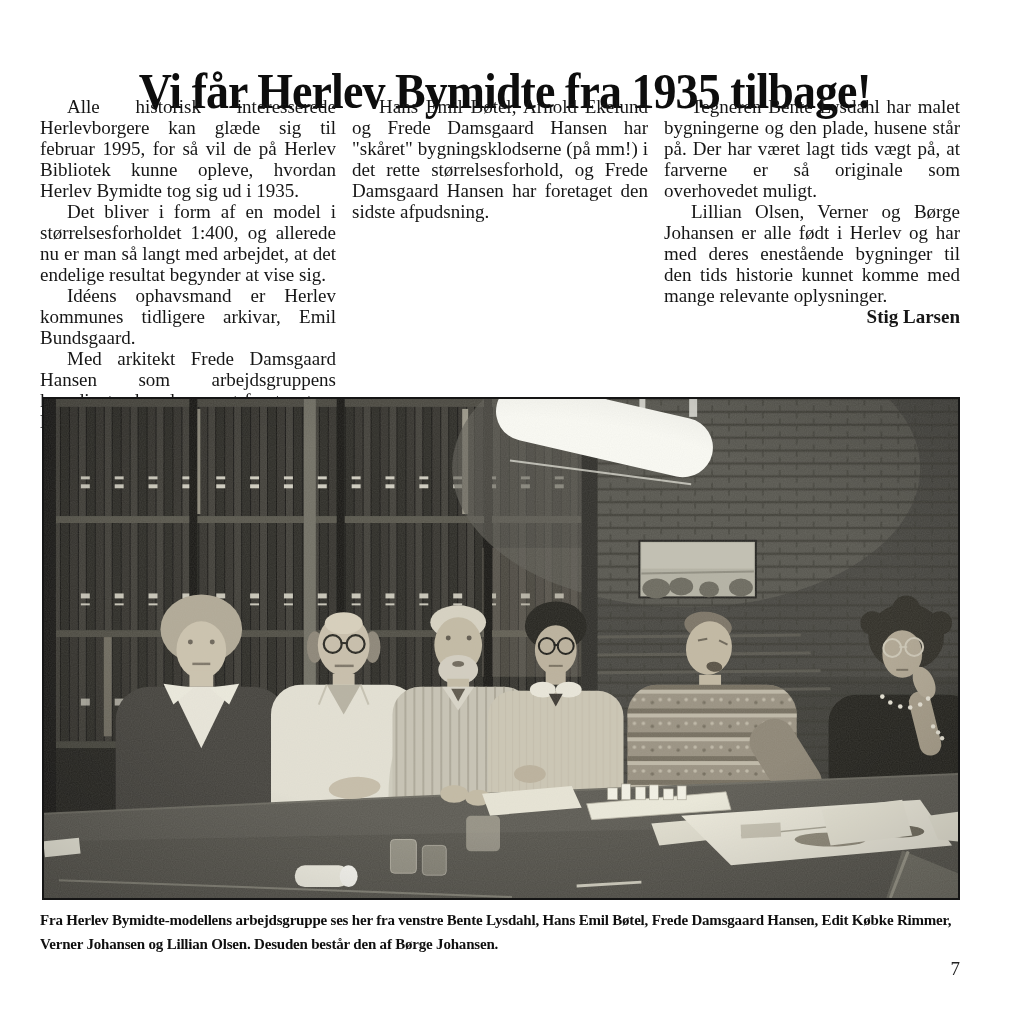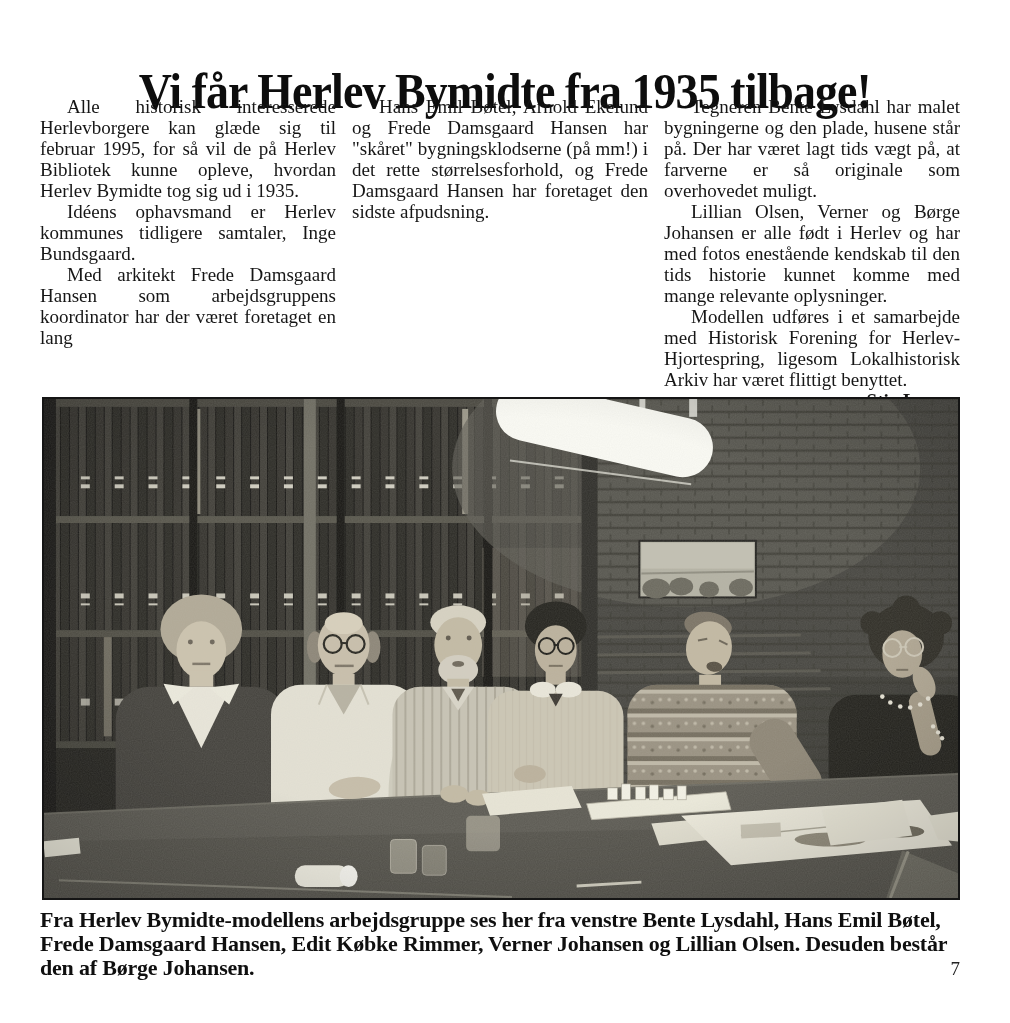--- a/index.html
+++ b/index.html
@@ -18,50 +18,50 @@
   .col p{margin:0;}
   .col p.indent{text-indent:27px;}
   .byline{text-align:right;font-weight:bold;}
   .photo-frame{
     position:absolute;left:42px;top:397px;width:918px;height:503px;
     border:2px solid #151515;box-sizing:border-box;background:#2c2b27;
   }
   .photo-frame svg{display:block;width:100%;height:100%;}
   .caption{
     position:absolute;left:40px;top:908px;width:922px;
-    font-weight:bold;font-size:22px;line-height:24px;letter-spacing:-0.2px;color:#0f0f0f;
+    font-weight:bold;font-size:15px;line-height:24px;letter-spacing:-0.2px;color:#0f0f0f;
     text-align:left;
   }
   .page-number{
     position:absolute;left:40px;top:958px;width:920px;text-align:right;
     font-size:19px;color:#222;
   }
 </style>
 </head>
 <body>
 
 <div class="page">
 
   <div class="headline-wrap">
     <h1 class="headline">Vi får Herlev Bymidte fra 1935 tilbage!</h1>
   </div>
 
   <div class="columns">
     <div class="col">
       <p class="indent">Alle historisk interesserede Herlevborgere kan glæde sig til februar 1995, for så vil de på Herlev Bibliotek kunne opleve, hvordan Herlev Bymidte tog sig ud i 1935.</p>
-      <p class="indent">Idéens ophavsmand er Herlev kommunes tidligere samtaler, Inge Bundsgaard.</p>
+      <p class="indent">Det bliver i form af en model i størrelsesforholdet 1:400, og allerede nu er man så langt med arbejdet, at det endelige resultat begynder at vise sig.</p>
+      <p class="indent">Idéens ophavsmand er Herlev kommunes tidligere arkivar, Emil Bundsgaard.</p>
       <p class="indent">Med arkitekt Frede Damsgaard Hansen som arbejdsgruppens koordinator har der været foretaget en lang</p>
     </div>
     <div class="col">
       <p class="indent">Hans Emil Bøtel, Arnold Ekelund og Frede Damsgaard Hansen har "skåret" bygningsklodserne (på mm!) i det rette størrelsesforhold, og Frede Damsgaard Hansen har foretaget den sidste afpudsning.</p>
     </div>
     <div class="col">
       <p class="indent">Tegneren Bente Lysdahl har malet bygningerne og den plade, husene står på. Der har været lagt tids vægt på, at farverne er så originale som overhovedet muligt.</p>
-      <p class="indent">Lillian Olsen, Verner og Børge Johansen er alle født i Herlev og har med fotos enestående kendskab til den tids historie kunnet komme med mange relevante oplysninger.</p>
-      <p class="indent">Modellen udføres i et samarbejde med Historisk Forening for Herlev-Hjortespring, ligesom Lokalhistorisk Arkiv har været flittigt benyttet.</p>
+      <p class="indent">Lillian Olsen, Verner og Børge Johansen er alle født i Herlev og har med deres enestående bygninger til den tids historie kunnet komme med mange relevante oplysninger.</p>
       <p class="byline">Stig Larsen</p>
     </div>
   </div>
 
   <div class="photo-frame">
     <svg viewBox="0 0 918 503" preserveAspectRatio="none">
       <defs>
         <pattern id="pb" width="26" height="120" patternUnits="userSpaceOnUse">
           <rect x="0" y="0" width="8" height="120" fill="#34322d"></rect>
           <rect x="9" y="0" width="7" height="120" fill="#403e38"></rect>

